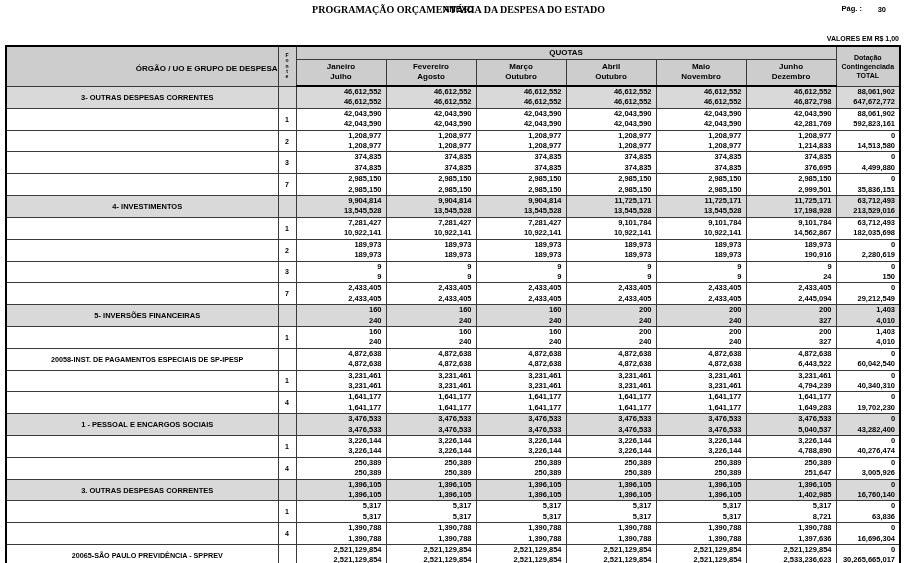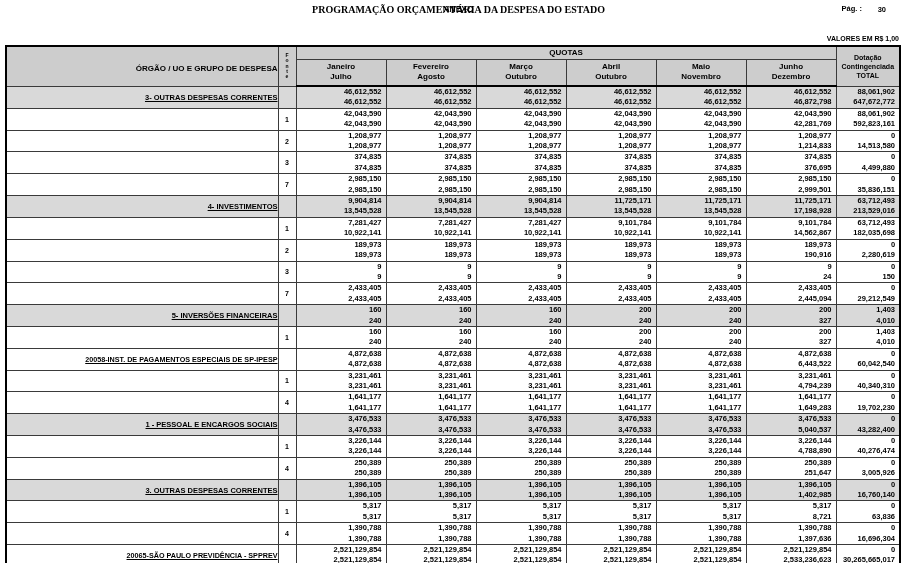--- a/index.html
+++ b/index.html
@@ -29,21 +29,21 @@
     background:#cdcdcd; text-align:right; font-size:8px;
     padding:4px 0 0 7px; vertical-align:top;
   }
   th.h-fonte { background:#cdcdcd; font-size:5px; line-height:5.4px; text-align:center; padding:1px 0; }
   th.h-quotas { background:#cdcdcd; font-size:8px; text-align:center; height:13px;margin-left:16px; }
   th.h-dot { background:#cdcdcd; font-size:7px; line-height:9px; text-align:center; padding:2px 1px; }
   th.h-month { background:#cdcdcd; font-size:8px; line-height:10px; text-align:center; height:27px; border-top:1px solid #3a3a3a;margin-top:29px; }
   tr.hdr2 th { border-bottom:2px solid #000; }
 
   td { height:21.7px; }
-  td.c-label { font-size:7.5px; padding-left:10px; text-align:right;text-decoration:underline; }
+  td.c-label { font-size:7.5px; padding-left:10px; text-align:center; }
   td.c-fonte { font-size:7px; text-align:center; }
   td.c-num   { font-size:7.5px; }
   td.c-num div { text-align:right; padding-right:4px; line-height:10.4px; }
   tr.section td { background:#d9d9d9; }
   tr.orgao td, tr.section td { border-top:1.5px solid #000; }
   tr.orgao td.c-label { font-size:7.2px; }
 </style>
 </head>
 <body>
 

